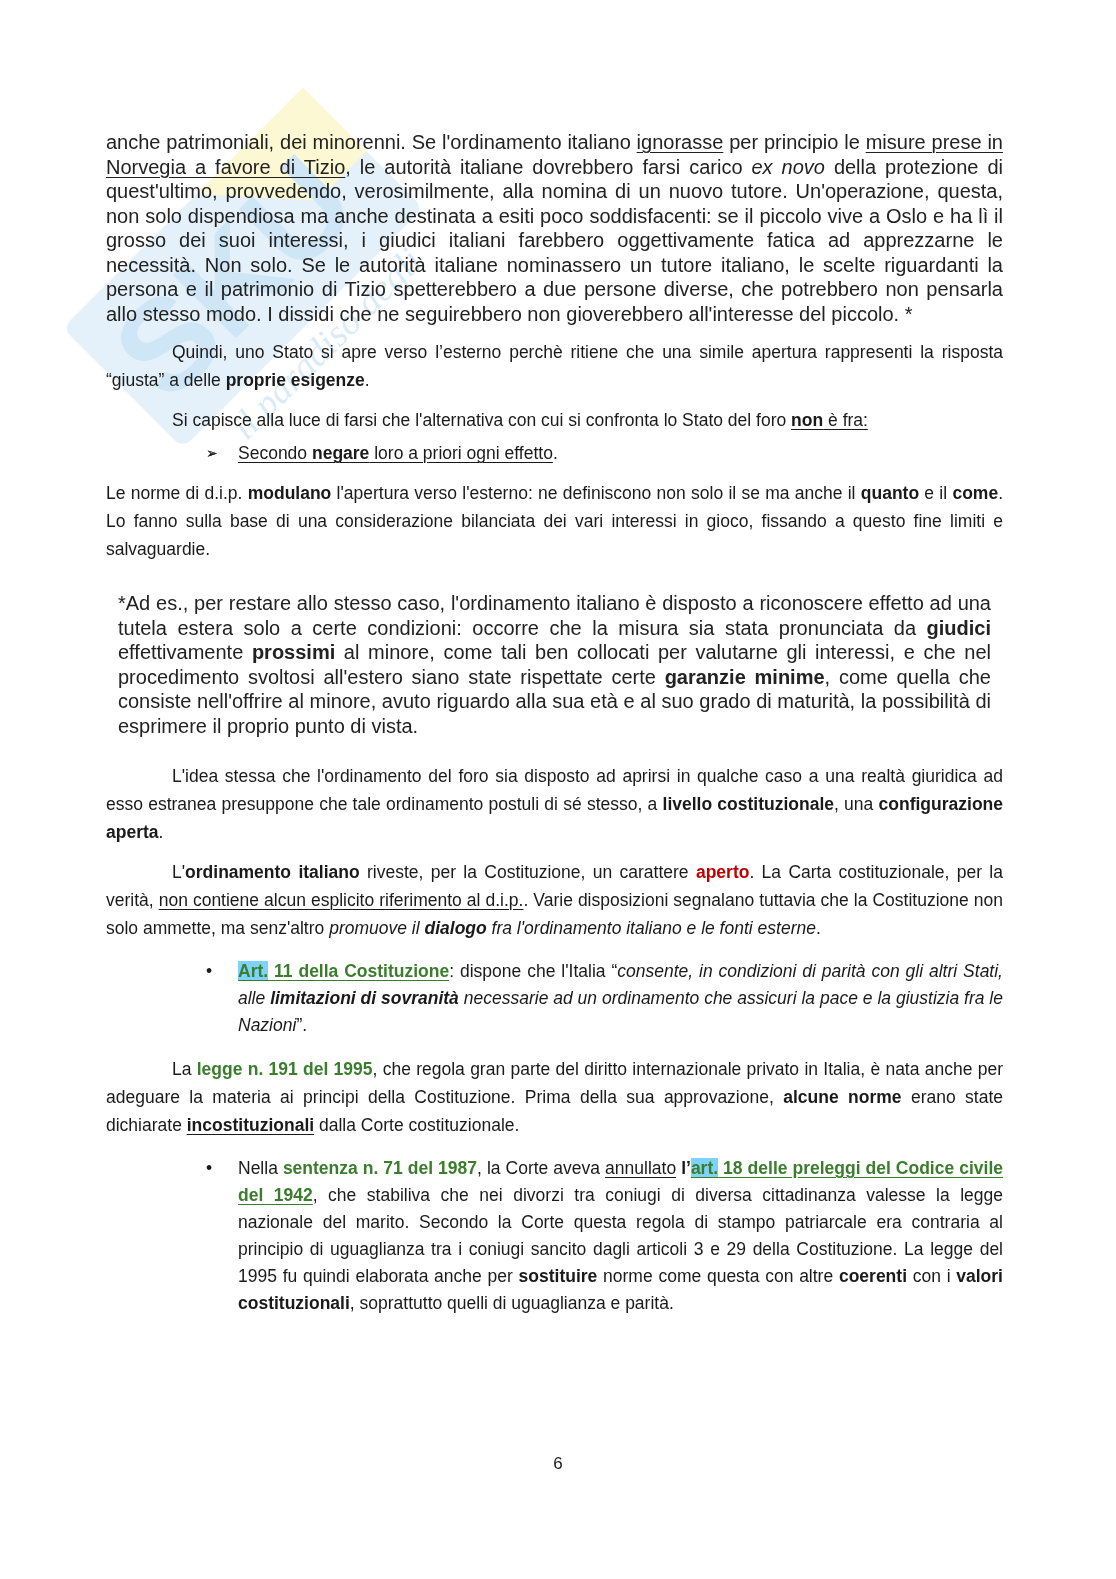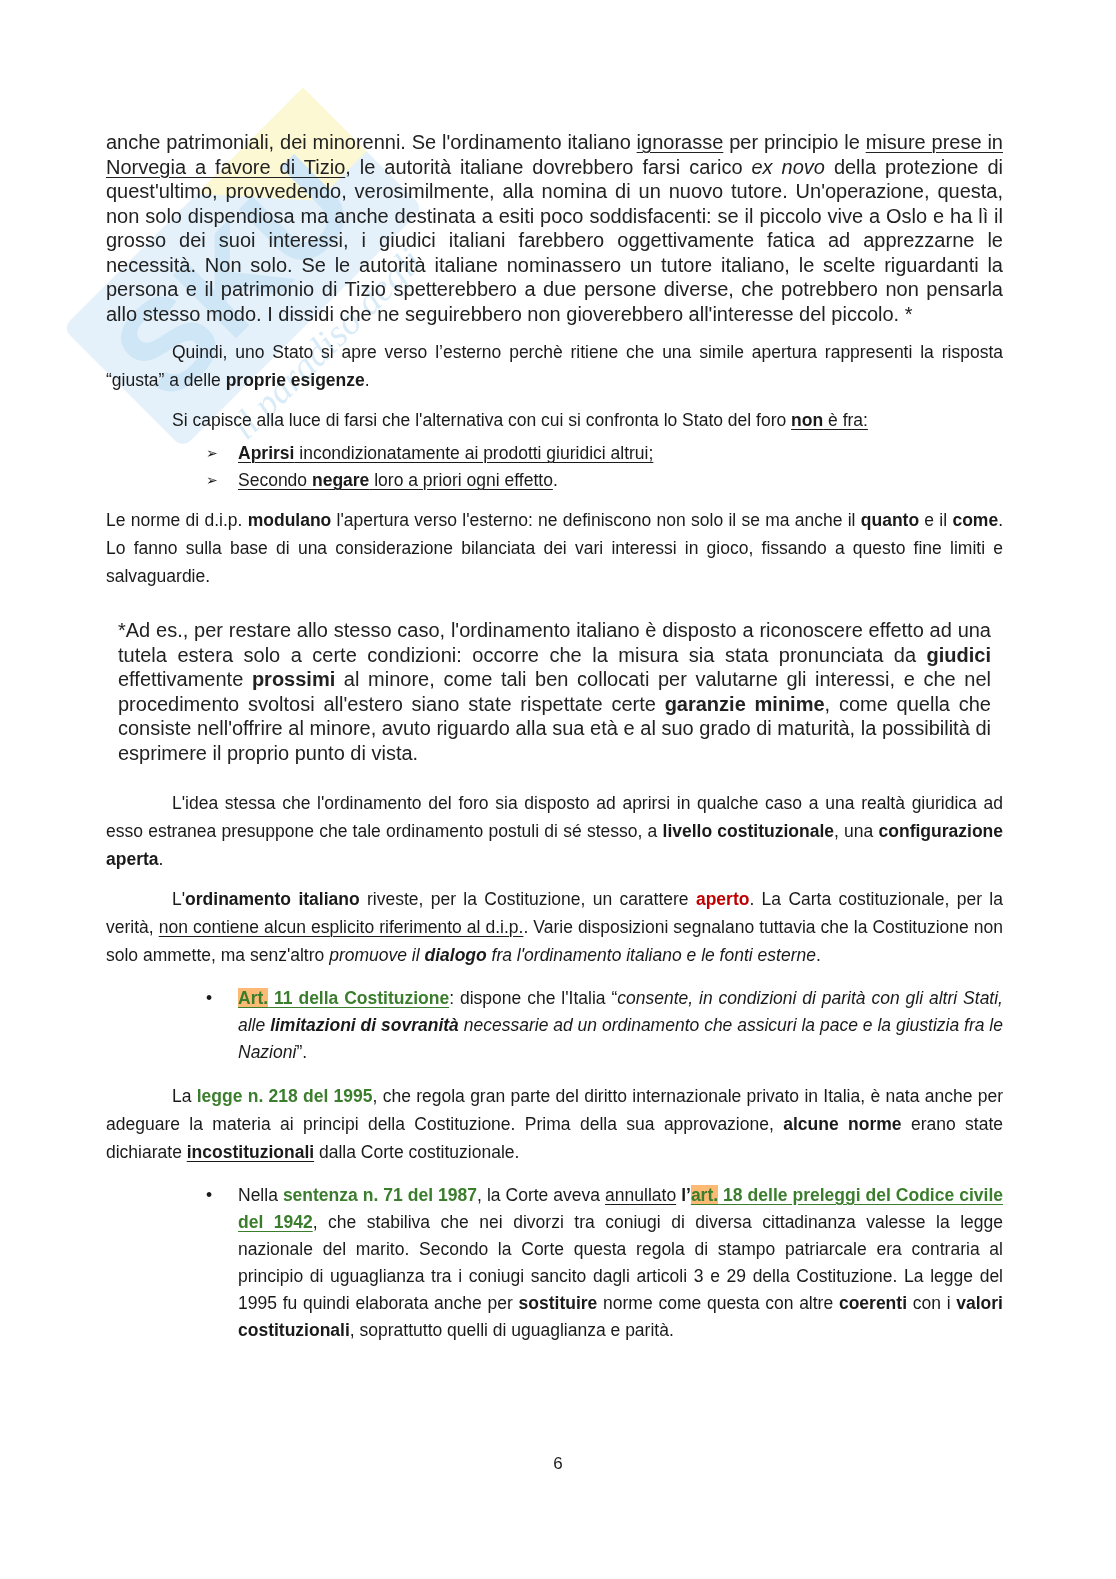--- a/index.html
+++ b/index.html
@@ -23,21 +23,21 @@
   .arrow-list li { font-size: 17.5px; line-height: 27px; position: relative; padding-left: 132px; }
   .arrow-list li .arrow { position: absolute; left: 100px; top: 0; font-size: 14px; }
 
   .bullet-block { position: relative; padding-left: 132px; font-size: 17.5px; line-height: 27px; text-align: justify; }
   .bullet-block .dot { position: absolute; left: 100px; top: 0; }
 
   u, .u { text-decoration: underline; text-underline-offset: 3px; text-decoration-thickness: 1px; }
   b { font-weight: 700; }
   .green { color: #3a7d2c; font-weight: 700; }
   .red { color: #c00000; font-weight: 700; }
-  .hl { background: #fdba74; }
+  .hl { background: #7dd3fc; }
   .ul-green { text-decoration: underline; text-decoration-color: #3a7d2c; text-underline-offset: 3px; }
 
   .page-num { position: absolute; left: 0; width: 1116px; top: 1454px; text-align: center; font-size: 17px; }
 </style>
 </head>
 <body>
 
 <div class="page">
 
   <svg class="watermark" viewBox="0 0 460 470">
@@ -61,21 +61,20 @@
     </p>
 
     <div class="gap-s"></div>
     <p class="body-p indent">
       <span>Si capisce alla luce di farsi che l'alternativa con cui si confronta lo Stato del foro </span><b class="u">non</b><u> è fra:</u>
     </p>
 
     <ul class="arrow-list">
       <li>
         <span class="arrow">➢</span>
-        <u><b>Aprirsi</b><span> incondizionatamente ai prodotti giuridici altrui;</span></u>
       </li>
       <li>
         <span class="arrow">➢</span>
         <u><span>Secondo </span><b>negare</b><span> loro a priori ogni effetto</span></u><span>.</span>
       </li>
     </ul>
 
     <div class="gap-s"></div>
     <p class="body-p">
       <span>Le norme di d.i.p. </span><b>modulano</b><span> l'apertura verso l'esterno: ne definiscono non solo il se ma anche il </span><b>quanto</b><span> e il </span><b>come</b><span>. Lo fanno sulla base di una considerazione bilanciata dei vari interessi in gioco, fissando a questo fine limiti e salvaguardie.</span>
@@ -97,21 +96,21 @@
     </p>
 
     <div class="gap-m"></div>
     <div class="bullet-block">
       <span class="dot">•</span>
       <span class="green ul-green"><span class="hl">Art.</span><span> 11 della Costituzione</span></span><span>: dispone che l'Italia “</span><i>consente, in condizioni di parità con gli altri Stati, alle </i><b><i>limitazioni di sovranità</i></b><i> necessarie ad un ordinamento che assicuri la pace e la giustizia fra le Nazioni</i><span>”.</span>
     </div>
 
     <div class="gap-m"></div>
     <p class="body-p indent">
-      <span>La </span><span class="green">legge n. 218 del 1995</span><span>, che regola gran parte del diritto internazionale privato in Italia, è nata anche per adeguare la materia ai principi della Costituzione. Prima della sua approvazione, </span><b>alcune norme</b><span> erano state dichiarate </span><b class="u">incostituzionali</b><span> dalla Corte costituzionale.</span>
+      <span>La </span><span class="green">legge n. 191 del 1995</span><span>, che regola gran parte del diritto internazionale privato in Italia, è nata anche per adeguare la materia ai principi della Costituzione. Prima della sua approvazione, </span><b>alcune norme</b><span> erano state dichiarate </span><b class="u">incostituzionali</b><span> dalla Corte costituzionale.</span>
     </p>
 
     <div class="gap-m"></div>
     <div class="bullet-block">
       <span class="dot">•</span>
       <span>Nella </span><span class="green">sentenza n. 71 del 1987</span><span>, la Corte aveva </span><u>annullato</u><span> </span><b>l’</b><span class="green ul-green"><span class="hl">art.</span><span> 18 delle preleggi del Codice civile del 1942</span></span><span>, che stabiliva che nei divorzi tra coniugi di diversa cittadinanza valesse la legge nazionale del marito. Secondo la Corte questa regola di stampo patriarcale era contraria al principio di uguaglianza tra i coniugi sancito dagli articoli 3 e 29 della Costituzione. La legge del 1995 fu quindi elaborata anche per </span><b>sostituire</b><span> norme come questa con altre </span><b>coerenti</b><span> con i </span><b>valori costituzionali</b><span>, soprattutto quelli di uguaglianza e parità.</span>
     </div>
 
   </div>
 

